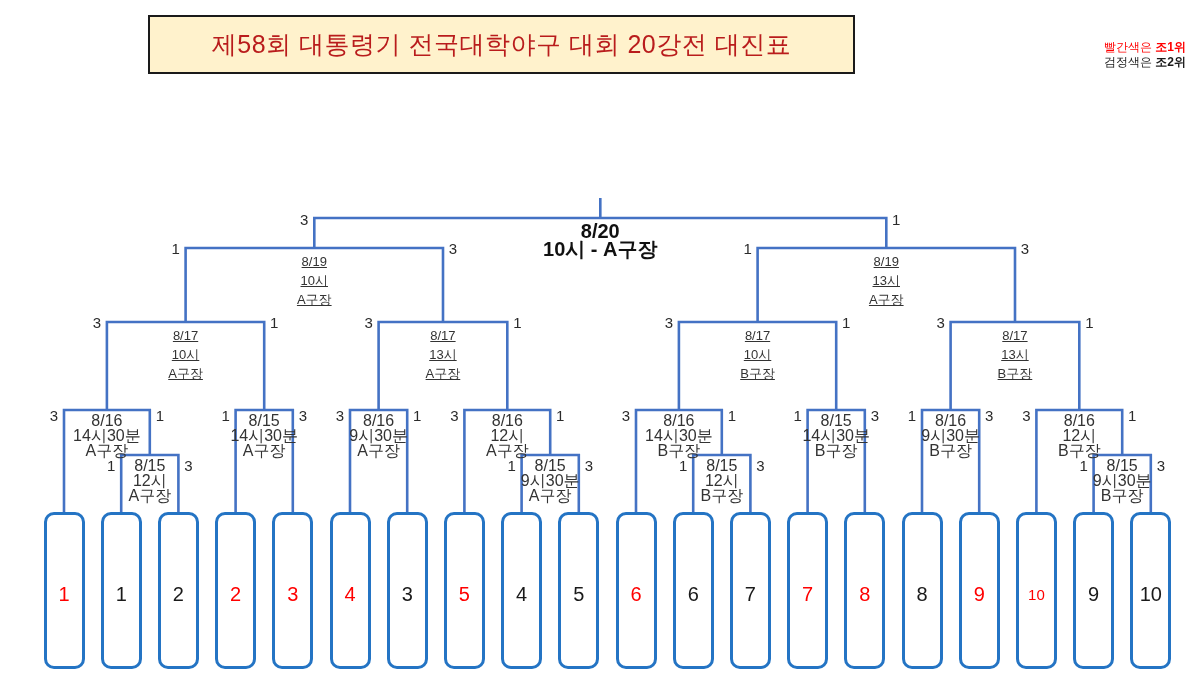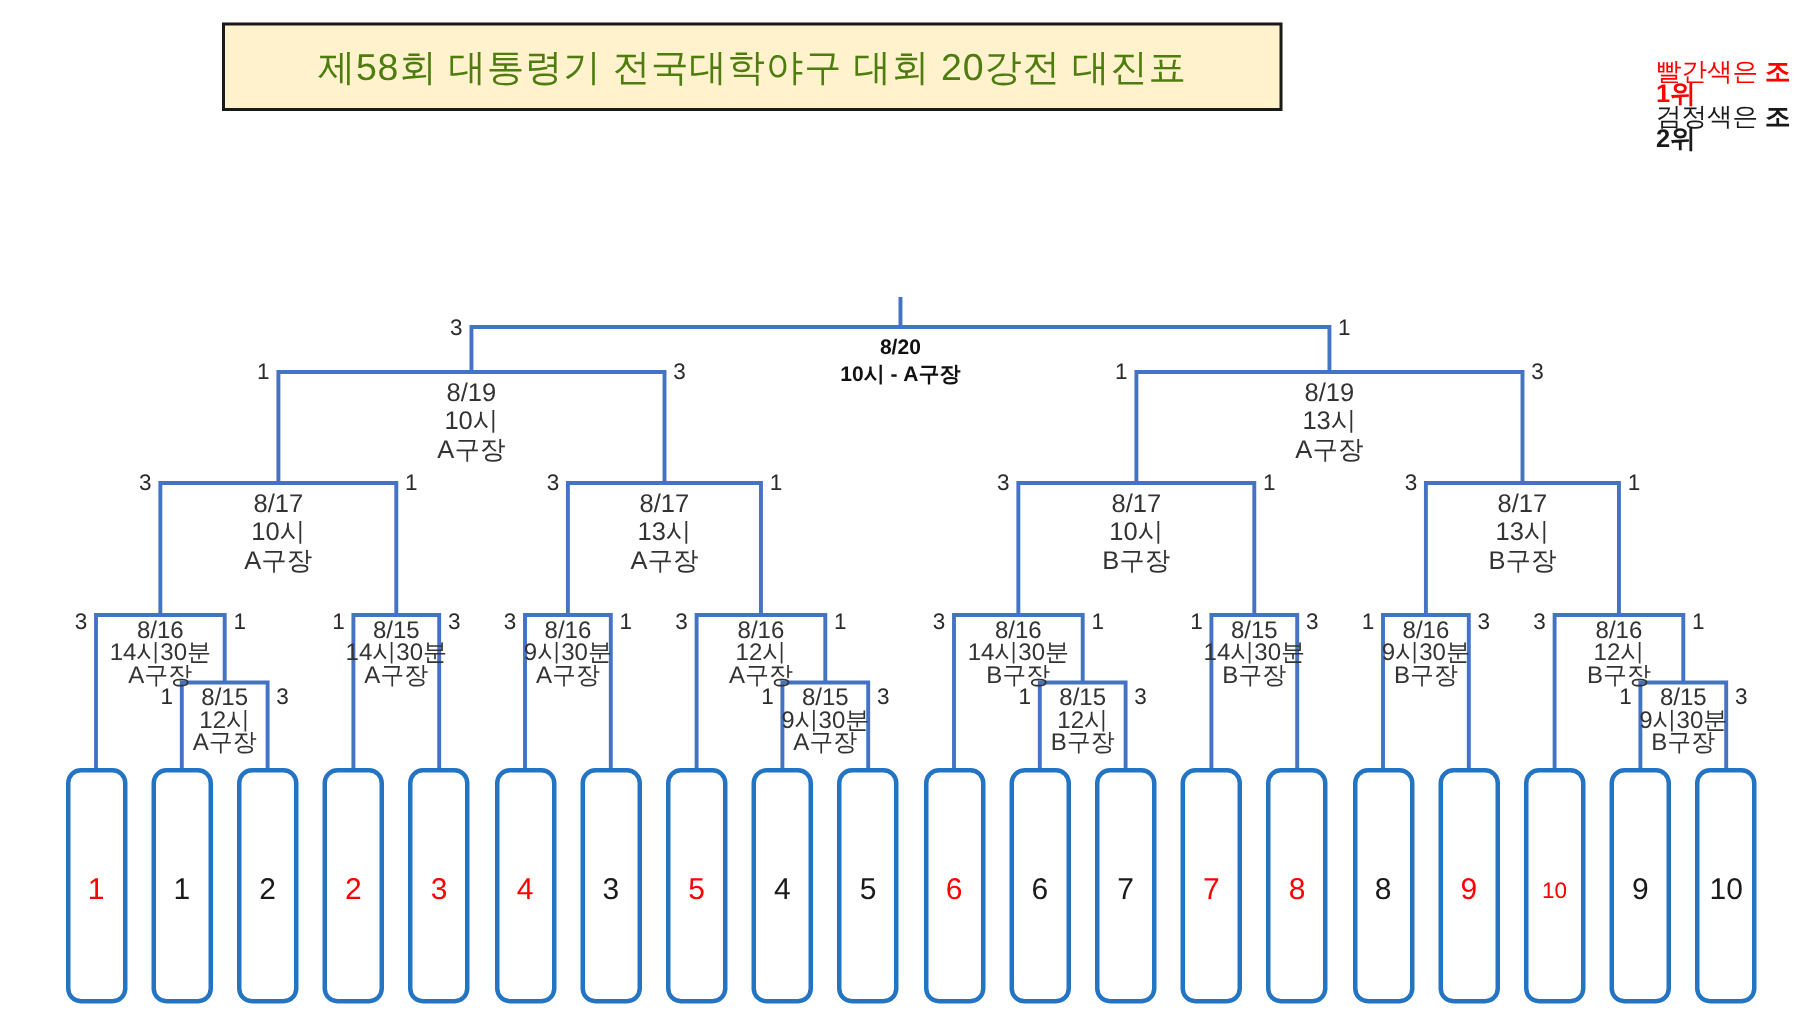--- a/index.html
+++ b/index.html
@@ -1,45 +1,45 @@
 <!DOCTYPE html>
 <html><head>
 <meta charset="utf-8">
 <style>
   html,body{margin:0;padding:0;background:#fff;}
   .stage{position:relative;width:1200px;height:675px;background:#ffffff;
          font-family:"Liberation Sans",sans-serif;overflow:hidden;}
   .title-box{position:absolute;left:148px;top:15px;width:707px;height:59px;
              background:#FFF2CC;border:2px solid #1a1a1a;box-sizing:border-box;
              display:flex;align-items:center;justify-content:center;
-             font-size:25px;font-weight:500;color:#4d7c0f;letter-spacing:.5px;}
-  .legend{position:absolute;left:1104px;top:40px;font-size:17px;line-height:15px;}
+             font-size:25px;font-weight:500;color:#b91c1c;letter-spacing:.5px;}
+  .legend{position:absolute;left:1104px;top:40px;font-size:12px;line-height:15px;}
   .legend .l1{color:#ff0000;}
   .legend .l2{color:#1a1a1a;}
   .legend b{font-weight:700;}
   .info-bar{position:absolute;left:245px;top:92px;width:710px;height:33px;
             border:2px solid #1a1a1a;box-sizing:border-box;background:#fff;
             display:flex;align-items:center;justify-content:center;gap:42px;
             font-size:16px;font-weight:500;color:#111;white-space:nowrap;}
   .champion-box{position:absolute;left:450px;top:158px;width:300px;height:40px;
             border:3px solid #2474C4;border-radius:10px;box-sizing:border-box;
             display:flex;align-items:center;justify-content:center;
             font-size:17px;color:#333;}
   .reserve-box{position:absolute;left:528px;top:270px;width:120px;height:33px;
             border:2.5px solid #2E75B6;box-sizing:border-box;
             display:flex;align-items:center;justify-content:center;
             font-size:15px;font-weight:700;color:#ff0000;white-space:nowrap;}
   #bracket-svg{position:absolute;left:0;top:0;}
   .score-label{position:absolute;transform:translate(-50%,-50%);
             font-size:15px;color:#2b2b2b;}
   .match-text{position:absolute;transform:translateX(-50%);text-align:center;
             color:#333;white-space:nowrap;}
-  .match-text.big{font-size:17px;line-height:19px;}
+  .match-text.big{font-size:13px;line-height:19px;text-decoration:underline;}
   .match-text.small{font-size:16px;line-height:15px;}
-  .match-text.final{font-size:14px;line-height:18px;font-weight:700;color:#111;}
+  .match-text.final{font-size:20px;line-height:18px;font-weight:700;color:#111;}
   .team-box{position:absolute;top:512px;width:41px;height:157px;box-sizing:border-box;
             border:3px solid #2474C4;border-radius:10px;background:#fff;}
   .team-number{position:absolute;left:50%;top:52%;transform:translate(-50%,-50%);
             font-size:20px;}
   .team-number.rank1{color:#ff0000;}
   .team-number.rank2{color:#1a1a1a;}
   .team-number.small{font-size:15px;}
 </style>
 </head>
 <body>

